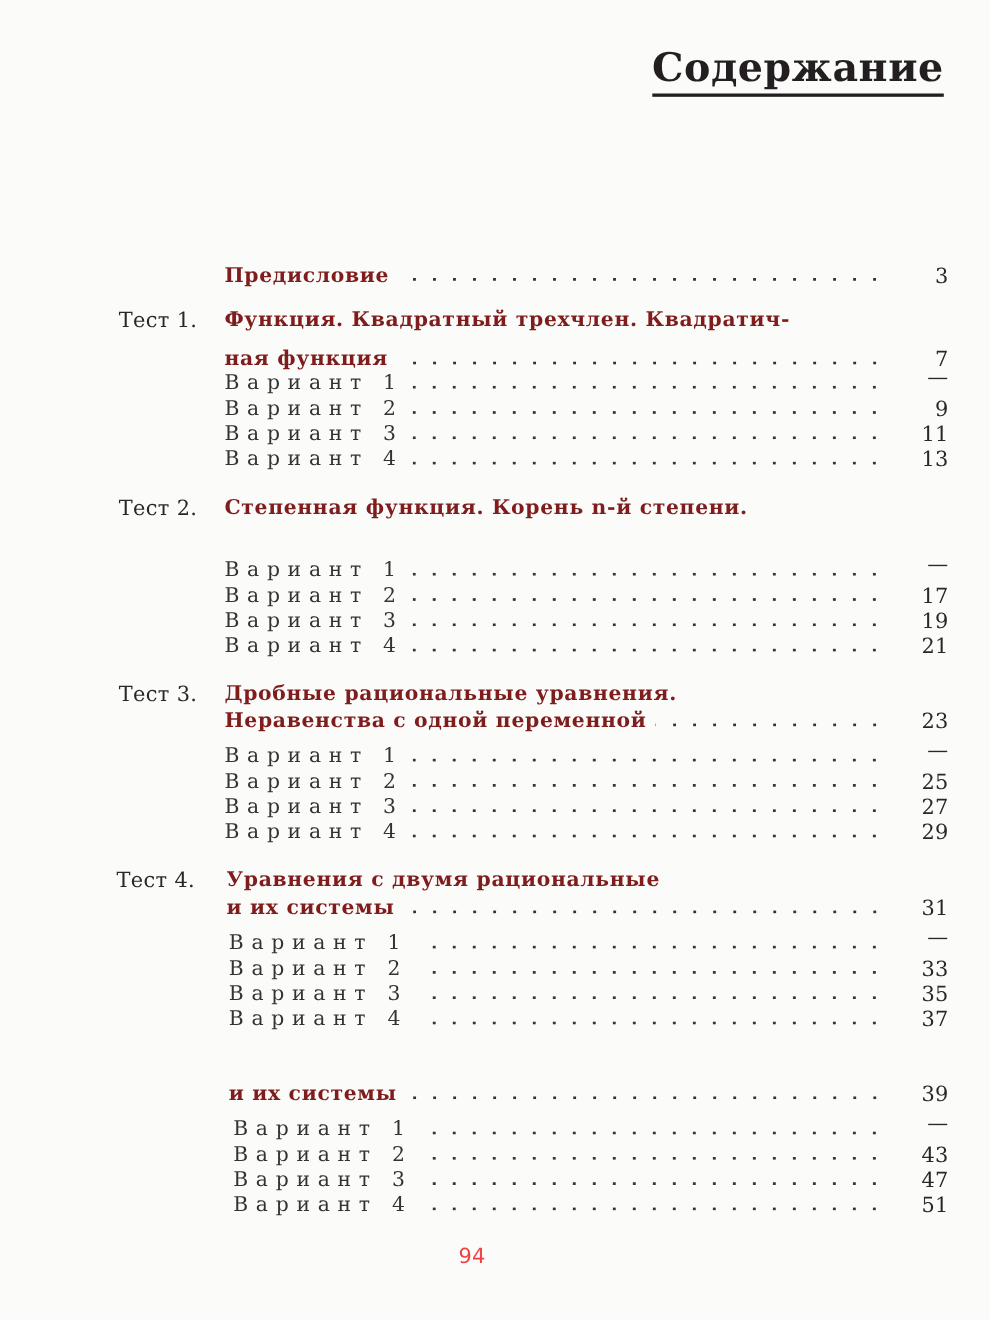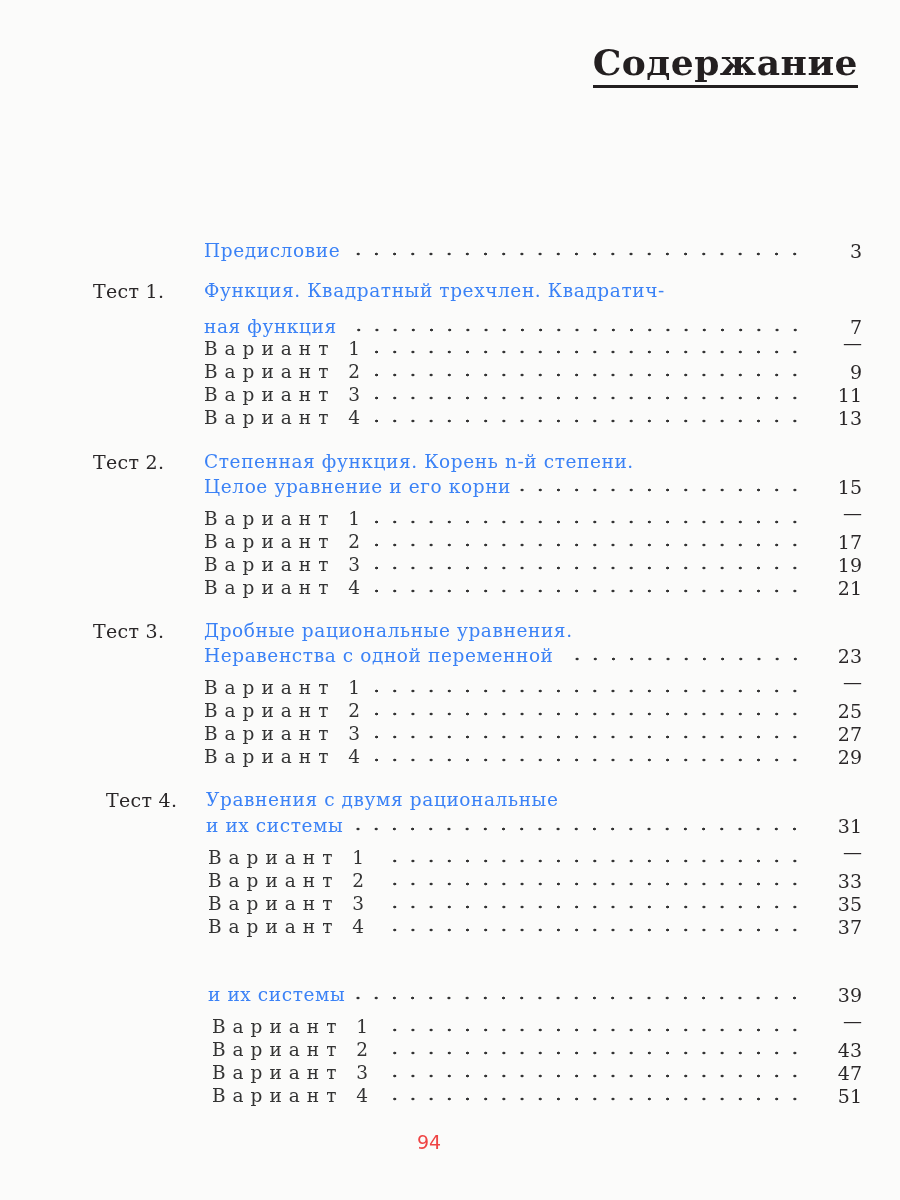--- a/index.html
+++ b/index.html
@@ -16,29 +16,29 @@
     font-weight: bold; font-size: 36px; letter-spacing: 0.5px;
     color: #231f20;
     border-bottom: 3px solid #231f20;
     line-height: 44px; padding-bottom: 1px;
   }
   .toc { position: absolute; left: 0; top: 0; width: 900px; height: 1200px; }
   .row {
     position: absolute; left: 0; width: 900px; height: 28px;
   }
   .label-test {
-    position: absolute; left: 93px; font-size: 19px; color: #2a2728;
+    position: absolute; left: 108px; font-size: 19px; color: #2a2728;
     font-family: "DejaVu Serif", serif; letter-spacing: 0.3px; top: 2px;
   }
   .entry {
     position: absolute; left: 204px; right: 96px; display: flex; align-items: baseline;
     white-space: nowrap; overflow: hidden; top: 2px;
   }
   .entry.bold span.t {
-    font-weight: normal; font-size: 18.5px; letter-spacing: 0.6px; color: #3b82f6;
+    font-weight: bold; font-size: 18.5px; letter-spacing: 0.6px; color: #7f1d1d;
   }
   .entry.variant span.t {
     font-family: "DejaVu Serif", serif;
     font-size: 18.5px; letter-spacing: 7px; color: #333;
   }
   .leader {
     flex: 1; margin-left: 8px; height: 4px; align-self: center; margin-top: 6px;
     background-image: radial-gradient(circle, #333 1.3px, transparent 1.6px);
     background-size: 18.2px 4px;
     background-position: right center;
@@ -111,27 +111,20 @@
       </div>
     <div class="page">13</div>
   </div>
 
   <div class="row" style="top:449px">
     <span class="label-test">Тест 2.</span>
     <div class="entry bold">
         <span class="t">Степенная функция. Корень n-й степени.</span>
       </div>
   </div>
-  <div class="row" style="top:474px">
-    <div class="entry bold">
-        <span class="t">Целое уравнение и его корни</span>
-        <span class="leader"></span>
-      </div>
-    <div class="page">15</div>
-  </div>
   <div class="row" style="top:506px">
     <div class="entry variant">
         <span class="t">Вариант 1</span>
         <span class="leader"></span>
       </div>
     <div class="page dash">—</div>
   </div>
   <div class="row" style="top:529px">
     <div class="entry variant">
         <span class="t">Вариант 2</span>

